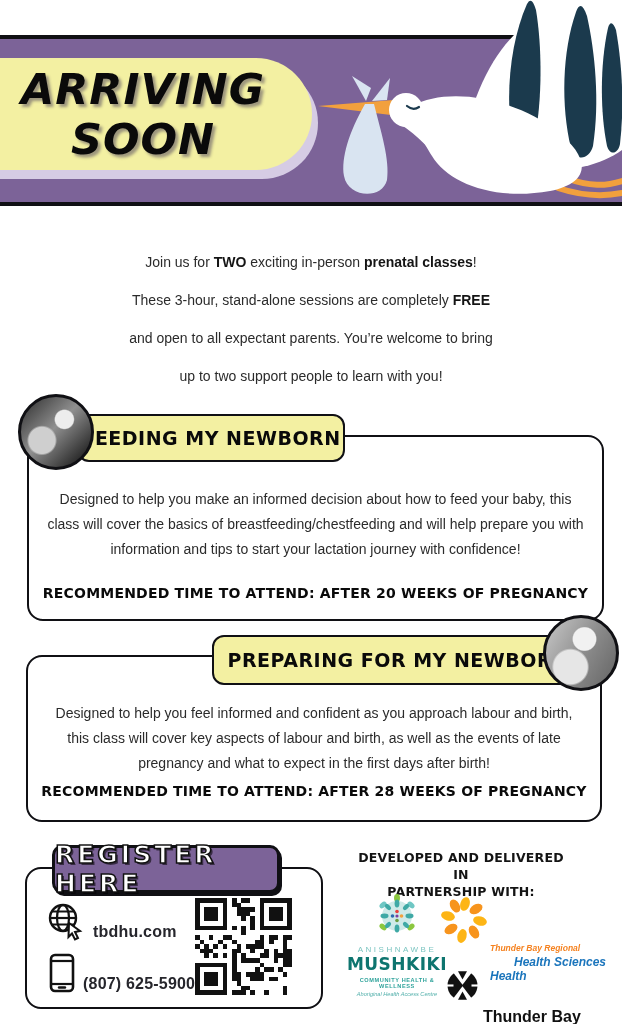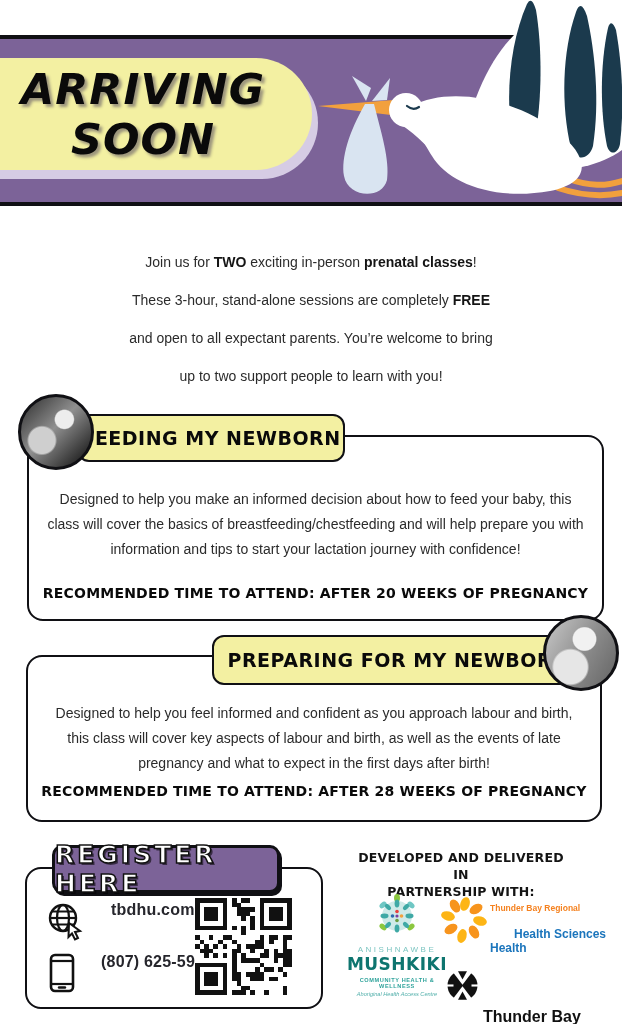--- a/index.html
+++ b/index.html
@@ -56,41 +56,41 @@
   .card2 .card-rec{top:126px;}
 
   
   .reg-pill{position:absolute;left:52px;top:845px;width:222px;height:42px;background:var(--banner-purple);
          border:3px solid var(--ink);border-radius:10px;box-shadow:2px 3px 0 var(--ink);z-index:3;
          display:flex;align-items:center;justify-content:center;}
   .reg-title{font-size:25px;letter-spacing:3px;color:#fff;-webkit-text-stroke:1.5px #111;
          text-shadow:2px 2px 0 rgba(0,0,0,.55);}
   .reg-card{position:absolute;left:25px;top:867px;width:294px;height:138px;background:#fff;
          border:2px solid var(--ink);border-radius:16px;z-index:2;}
-  .contact-row{position:absolute;display:flex;align-items:flex-start;gap:26px;}
+  .contact-row{position:absolute;display:flex;align-items:flex-end;gap:8px;}
   .row-web{left:18px;top:32px;}
   .row-phone{left:22px;top:84px;}
   .contact-text{font-weight:700;font-size:16px;color:#26262c;letter-spacing:.2px;}
   .qr-box{position:absolute;left:168px;top:29px;width:97px;height:97px;}
   .qr-box svg{width:100%;height:100%;shape-rendering:crispEdges;}
 
   
   .partners-heading{position:absolute;left:350px;top:849px;width:222px;text-align:center;
          font-size:12.5px;line-height:17px;color:#141414;letter-spacing:.2px;}
   .logo-block{position:absolute;}
   .mushkiki{left:341px;top:893px;width:112px;text-align:center;}
   .mushkiki svg{width:44px;height:44px;}
   .mk-1{font-size:8px;letter-spacing:2.5px;color:var(--mushkiki-light-teal);margin-top:4px;}
   .mk-2{font-family:"DejaVu Sans",sans-serif;font-weight:700;font-size:17px;color:var(--mushkiki-teal);letter-spacing:.5px;}
   .mk-3{font-size:5.6px;font-weight:700;letter-spacing:.6px;color:#2FA39B;margin-top:3px;}
   .mk-4{font-size:5.6px;font-style:italic;color:#4FAEA9;margin-top:2px;}
   .tbrhsc-flower{left:441px;top:896px;width:48px;height:48px;}
-  .tbrhsc-text{left:490px;top:904px;width:120px;line-height:1;}
+  .tbrhsc-text{left:490px;top:944px;width:120px;line-height:1;font-style:italic;}
   .hs-1{font-size:8.5px;font-weight:700;color:var(--tbrhsc-orange);}
-  .hs-2{font-size:12px;font-weight:700;color:var(--tbrhsc-blue);margin-top:15px;padding-left:24px;}
+  .hs-2{font-size:12px;font-weight:700;color:var(--tbrhsc-blue);margin-top:3px;padding-left:24px;}
   .hs-3{font-size:12px;font-weight:700;color:var(--tbrhsc-blue);margin-top:2px;}
   .tbdhu-logo{left:446px;top:969px;width:33px;height:33px;}
   .tbdhu-text{left:483px;top:971px;width:130px;line-height:1;}
   .hu-1{font-size:16px;font-weight:700;color:#111;margin-top:38px;}
   .hu-2{font-size:17px;font-weight:700;color:#111;margin-top:4px;letter-spacing:-.2px;}
 </style>
 </head>
 <body>
 
 <div id="poster">

